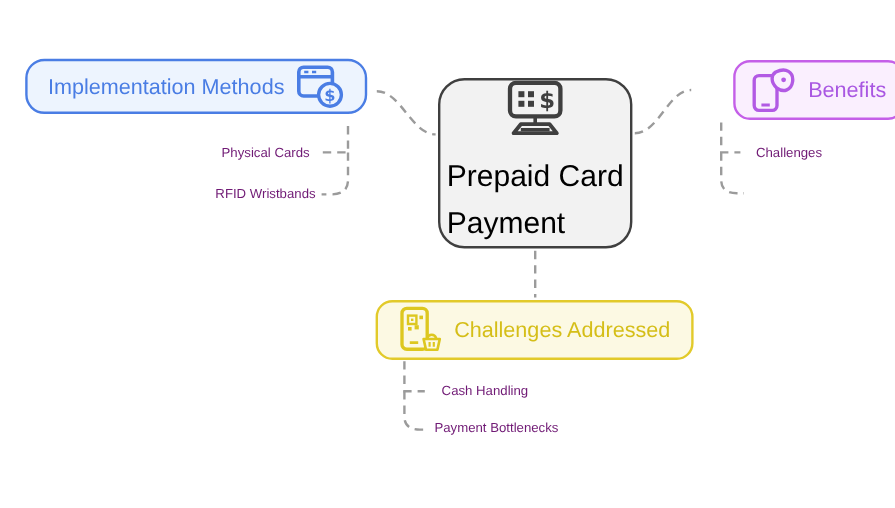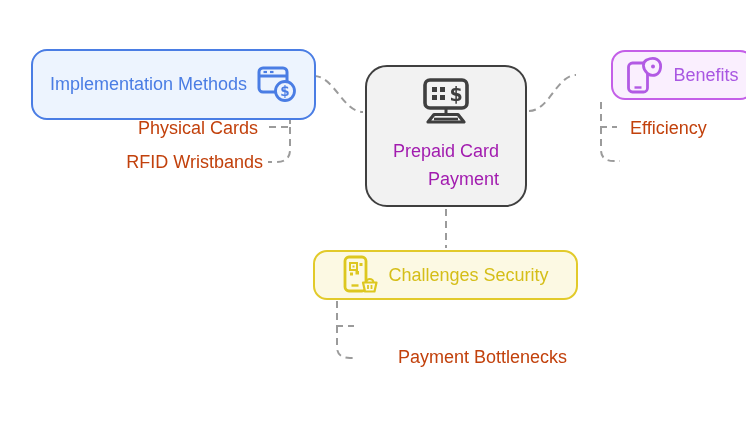--- a/index.html
+++ b/index.html
@@ -14,47 +14,47 @@
   .connectors {
     position: absolute;
     left: 0; top: 0;
     pointer-events: none;
   }
   .node { position: absolute; box-sizing: border-box; display: flex; align-items: center; justify-content: center; }
   .pill { white-space: nowrap; gap: 10px; font-size: 18px; }
   .pill .icon { display: flex; align-items: center; }
 
   .pill-implementation {
-    left: 31px; top: 49px; width: 285px; height: 71px;
+    left: 21px; top: 49px; width: 285px; height: 46px;
     border: 2px solid #4a7de4; background: #edf4fe;
     border-radius: 16px; color: #4a7de4;
   }
   .pill-benefits {
     left: 611px; top: 50px; width: 143px; height: 50px;
     border: 2px solid #c45fe8; background: #faeffe;
     border-radius: 14px; color: #a957e2;
   }
   .pill-challenges {
     left: 313px; top: 250px; width: 265px; height: 50px;
     border: 2px solid #e2ca2a; background: #fcf9e3;
     border-radius: 14px; color: #d5be18;
   }
   .center-node {
     left: 365px; top: 65px; width: 162px; height: 142px;
     border: 2px solid #3f3f3f; background: #f2f2f2;
     border-radius: 22px; flex-direction: column; gap: 4px;
   }
   .center-label {
-    font-size: 18px; line-height: 1.55; color: #a21caf;
-    text-align: right;
+    font-size: 25px; line-height: 1.55; color: #000000;
+    text-align: left;
   }
   .leaf {
     position: absolute;
-    font-size: 18px;
-    color: #c2410c;
+    font-size: 11px;
+    color: #701a75;
     white-space: nowrap;
     line-height: 21px;
   }
   .leaf.right-aligned { text-align: right; }
 </style>
 </head>
 <body>
 
 <div class="canvas">
 
@@ -118,37 +118,38 @@
         <g stroke="#b25ae4" fill="none">
           <rect x="2.5" y="7" width="19" height="29" rx="4" stroke-width="2.8"></rect>
           <line x1="8.5" y1="31.5" x2="15.5" y2="31.5" stroke-width="2.4"></line>
           <path d="M20.5 4 C29 0 35.5 4 34.5 12 C33.5 19 27 21.5 21.5 17.5 C16 12.5 16.5 6.5 20.5 4 Z" fill="#faeffe" stroke-width="2.8"></path>
           <circle cx="27" cy="10.5" r="2" fill="#b25ae4" stroke="none"></circle>
         </g>
       </svg>
     </span>
     <span>Benefits</span>
   </div>
-  <div class="leaf" style="left:630px; top:118px;">Efficiency</div>
+  <div class="leaf" style="left:630px; top:118px;">Challenges</div>
 
   <div class="node pill pill-challenges">
     <span class="icon">
       <svg width="36" height="40" viewBox="0 0 36 40">
         <g stroke="#ddc71f" fill="none">
           <rect x="3" y="2" width="21" height="34" rx="4" stroke-width="2.8"></rect>
           <rect x="8" y="8" width="7" height="7" stroke-width="2"></rect>
           <rect x="10.5" y="10.5" width="2" height="2" fill="#ddc71f" stroke="none"></rect>
           <rect x="17.5" y="8" width="3" height="3" fill="#ddc71f" stroke="none"></rect>
           <rect x="8" y="17.5" width="3" height="3" fill="#ddc71f" stroke="none"></rect>
           <rect x="13.5" y="16" width="3.5" height="3.5" fill="#ddc71f" stroke="none"></rect>
           <line x1="9.5" y1="30.5" x2="16.5" y2="30.5" stroke-width="2.4"></line>
           <path d="M21 27.5 H34.5 L32.5 36.5 H23 Z" fill="#fcf9e3" stroke-width="2.2" stroke-linejoin="round"></path>
           <path d="M24 27 C25 23 30.5 23 31.5 27" stroke-width="2"></path>
           <line x1="26" y1="30" x2="26" y2="34" stroke-width="1.8"></line>
           <line x1="29.5" y1="30" x2="29.5" y2="34" stroke-width="1.8"></line>
         </g>
       </svg>
     </span>
-    <span>Challenges Security</span>
+    <span>Challenges Addressed</span>
   </div>
-  <div class="leaf" style="left:362px; top:347px;margin-left:36px;">Payment Bottlenecks</div>
+  <div class="leaf" style="left:368px; top:316px;">Cash Handling</div>
+  <div class="leaf" style="left:362px; top:347px;">Payment Bottlenecks</div>
 
 </div>
 
 </body></html>

